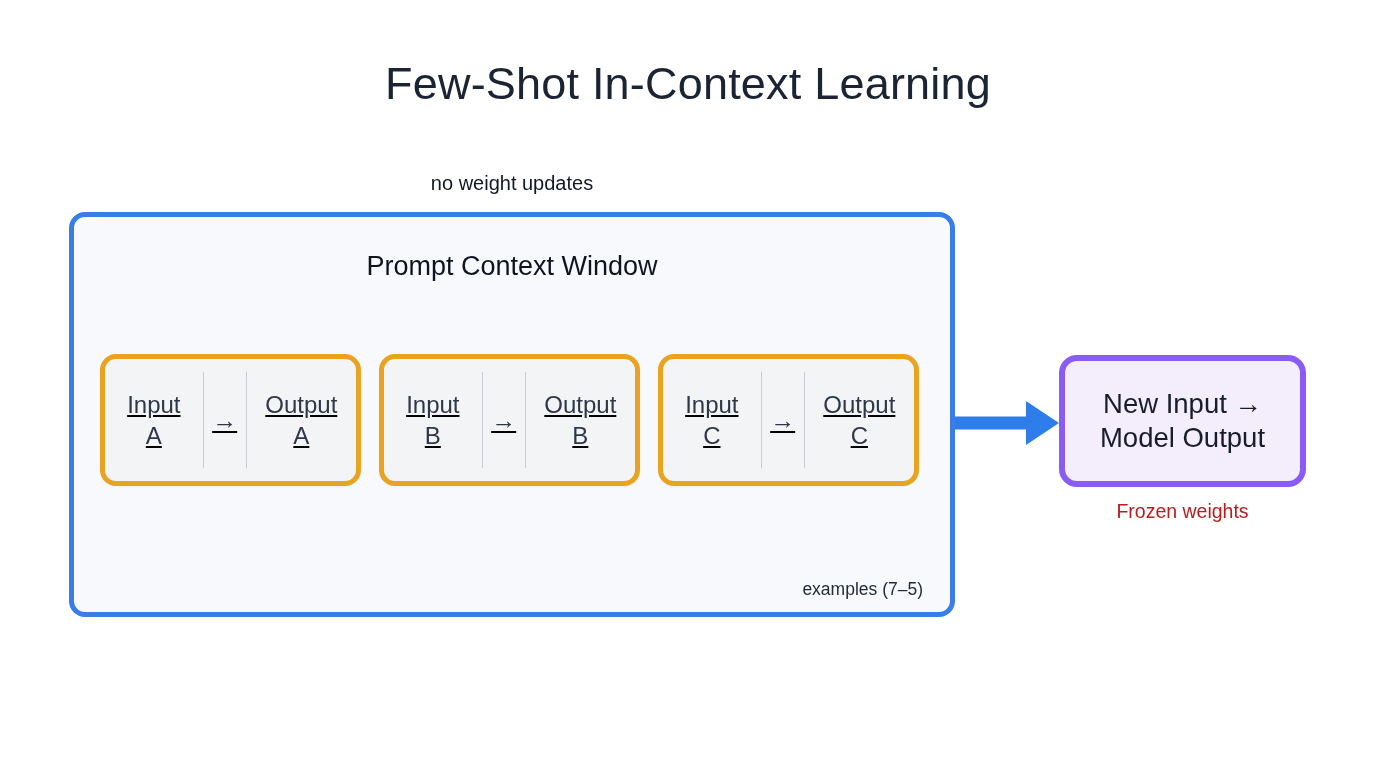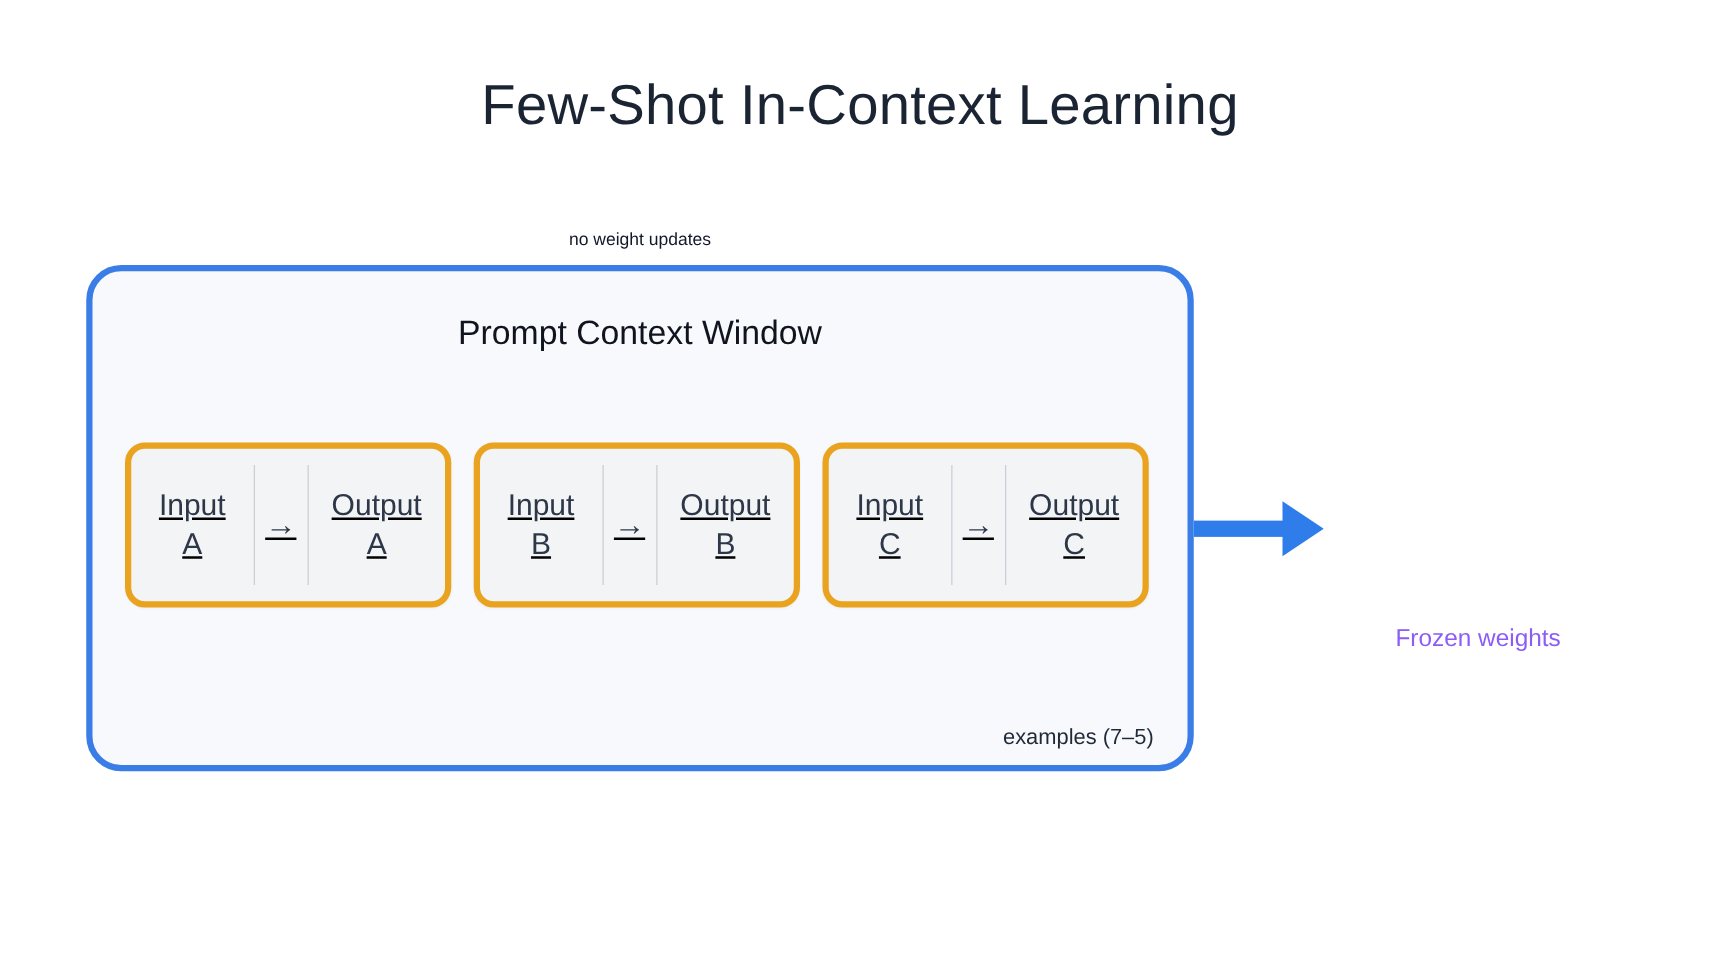--- a/index.html
+++ b/index.html
@@ -30,35 +30,34 @@
     color: var(--title-text, #1b2433);
   }
 
   
   .nwu-label {
     position: absolute;
     left: 69px;
     top: 172px;
     width: 886px;
     text-align: center;
-    font-size: 14px;
+    font-size: 20px;
     color: #111827;
-    margin-top: 11px;
   }
 
   
   .context-box {
     position: absolute;
     left: 69px;
     top: 212px;
     width: 886px;
     height: 405px;
     box-sizing: border-box;
     border: 5px solid var(--context-border, #3a7de6);
-    border-radius: 28px;
+    border-radius: 16px;
     background: var(--context-fill, #f7f9fd);
   }
   .context-title {
     position: absolute;
     top: 34px;
     left: 0;
     width: 100%;
     text-align: center;
     font-size: 27px;
     color: #10141f;
@@ -150,21 +149,21 @@
     text-align: center;
   }
 
   .frozen-label {
     position: absolute;
     left: 1059px;
     top: 500px;
     width: 247px;
     text-align: center;
     font-size: 19.5px;
-    color: #8b5cf6;
+    color: #b91c1c;
   }
 </style>
 </head>
 <body>
 
 <div class="stage">
 
   <h1 class="diagram-title">Few-Shot In-Context Learning</h1>
 
   <div class="nwu-label">no weight updates</div>
@@ -221,16 +220,20 @@
     <div class="examples-note">examples (7–5)</div>
   </div>
 
   <div class="flow-arrow">
     <svg width="104" height="50" viewBox="0 0 104 50" aria-hidden="true">
       <rect class="fill" x="0" y="18.5" width="74" height="13"></rect>
       <polygon class="fill" points="71,3 104,25 71,47"></polygon>
     </svg>
   </div>
 
+  <div class="model-box">
+    <span>New Input →</span>
+    <span>Model Output</span>
+  </div>
 
   <div class="frozen-label">Frozen weights</div>
 
 </div>
 
 </body></html>

